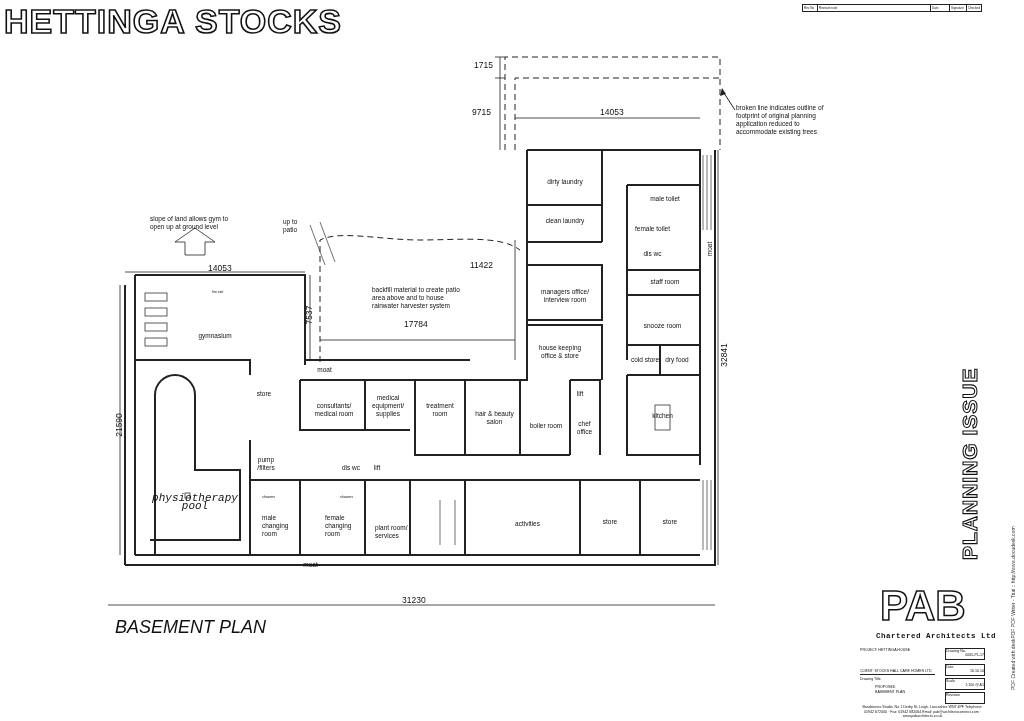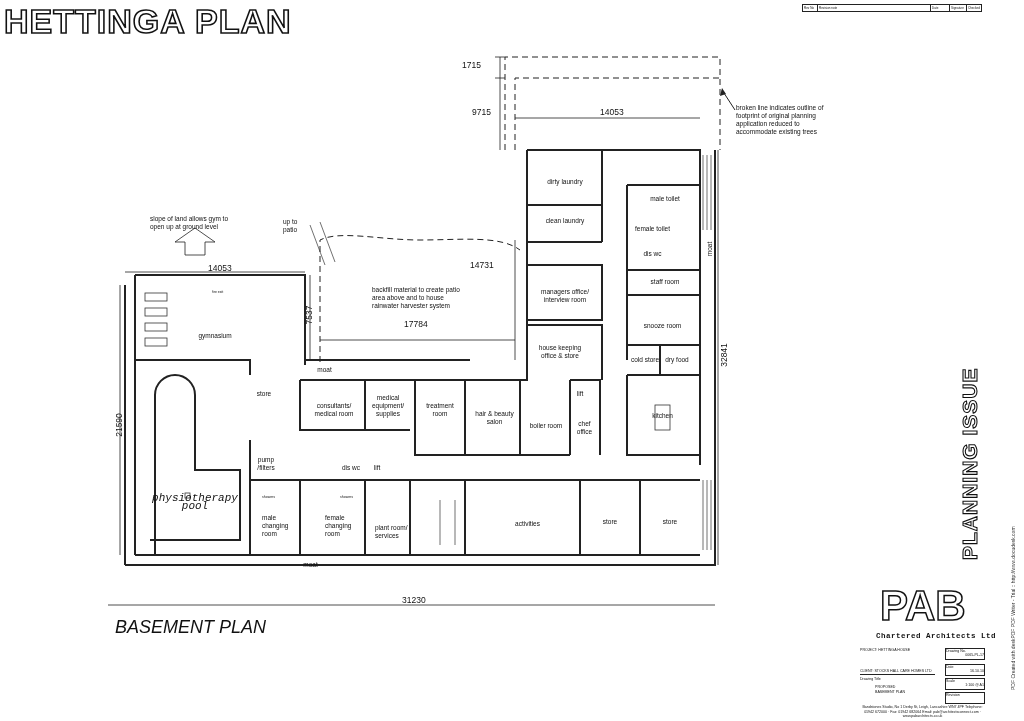--- a/index.html
+++ b/index.html
@@ -18,21 +18,21 @@
   .pdfnote{left:1010px;top:690px;transform:rotate(-90deg);transform-origin:0 0;font-size:5px;white-space:nowrap;color:#333;}
   .tb{font-size:3.6px;line-height:4.5px;color:#111;}
   .tbbox{border:1px solid #222;font-size:3.6px;}
   .logo{left:878px;top:584px;width:110px;height:46px;}
   .logo-sub{left:876px;top:632px;font-size:7.5px;font-weight:bold;font-family:"Liberation Mono",monospace;letter-spacing:0.5px;text-align:right;}
   svg{position:absolute;left:0;top:0;}
 </style>
 </head>
 <body>
 
-<div class="abs title">HETTINGA PLAN</div>
+<div class="abs title">HETTINGA STOCKS</div>
 <div class="abs revbox">
   <span style="width:12px">Rev No</span>
   <span style="width:110px">Revision note</span>
   <span style="width:16px">Date</span>
   <span style="width:14px">Signature</span>
   <span style="width:12px;border-right:none">Checked</span>
 </div>
 
 <svg width="1024" height="721">
   <g fill="none" stroke="#222" stroke-width="2">
@@ -126,27 +126,27 @@
     <rect x="185" y="493" width="5" height="5" transform="rotate(0)"></rect>
     <rect x="655" y="405" width="15" height="25"></rect>
   </g>
 </svg>
 
 <div class="abs note" style="left:736px;top:104px;width:100px;">broken line indicates outline of footprint of original planning application reduced to accommodate existing trees</div>
 <div class="abs note" style="left:150px;top:215px;width:90px;">slope of land allows gym to open up at ground level</div>
 <div class="abs note" style="left:283px;top:218px;width:22px;">up to patio</div>
 <div class="abs note" style="left:372px;top:286px;width:100px;">backfill material to create patio area above and to house rainwater harvester system</div>
 
-<div class="abs dim" style="left:462px;top:60px;">1715</div>
+<div class="abs dim" style="left:474px;top:60px;">1715</div>
 <div class="abs dim" style="left:472px;top:107px;">9715</div>
 <div class="abs dim" style="left:600px;top:107px;">14053</div>
 <div class="abs dim" style="left:208px;top:263px;">14053</div>
 <div class="abs dim" style="left:300px;top:310px;transform:rotate(-90deg);">7537</div>
 <div class="abs dim" style="left:404px;top:319px;">17784</div>
-<div class="abs dim" style="left:470px;top:260px;">14731</div>
+<div class="abs dim" style="left:470px;top:260px;">11422</div>
 <div class="abs dim" style="left:712px;top:350px;transform:rotate(-90deg);">32841</div>
 <div class="abs dim" style="left:107px;top:420px;transform:rotate(-90deg);">21590</div>
 <div class="abs dim" style="left:402px;top:595px;">31230</div>
 
 <div class="abs room" style="left:540px;top:178px;width:50px;">dirty laundry</div>
 <div class="abs room" style="left:540px;top:217px;width:50px;">clean laundry</div>
 <div class="abs room" style="left:645px;top:195px;width:40px;">male toilet</div>
 <div class="abs room" style="left:630px;top:225px;width:45px;">female toilet</div>
 <div class="abs room" style="left:640px;top:250px;width:25px;">dis wc</div>
 <div class="abs room" style="left:645px;top:278px;width:40px;">staff room</div>

